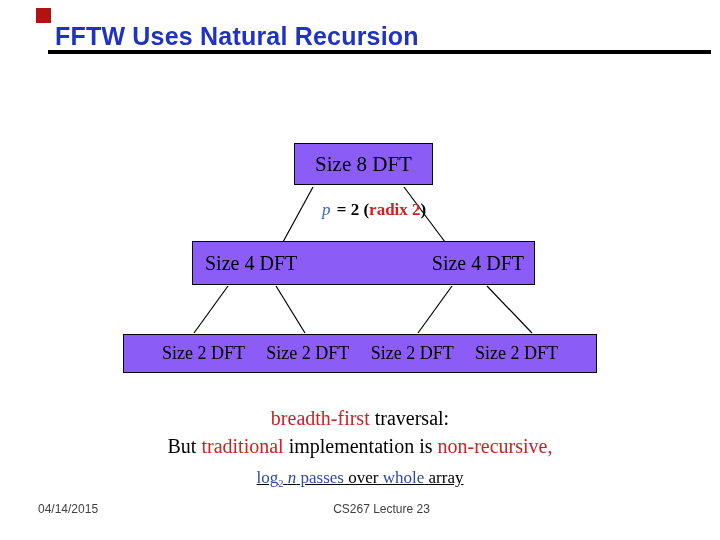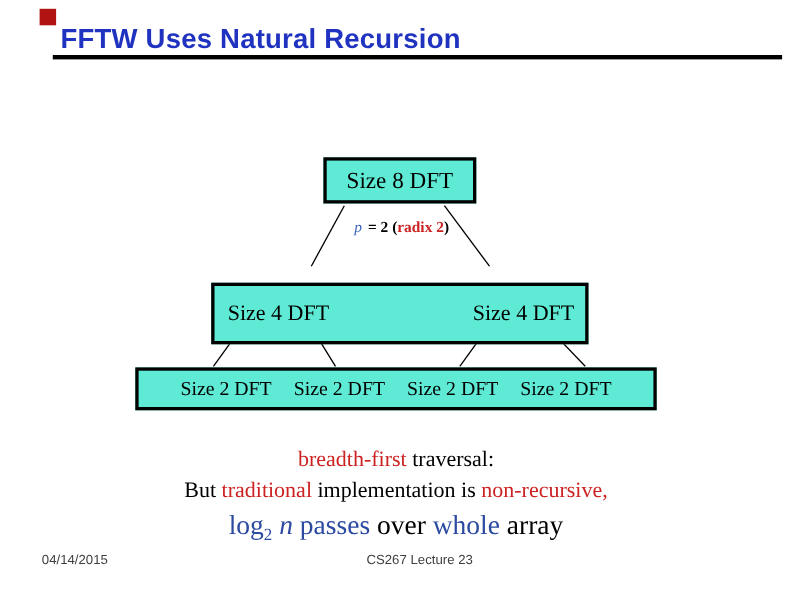--- a/index.html
+++ b/index.html
@@ -8,37 +8,37 @@
 
   .red-square{position:absolute;left:36px;top:8px;width:15px;height:15px;background:#b11212;}
 
   .title{position:absolute;left:55px;top:22px;margin:0;
          font-family:"Liberation Sans","DejaVu Sans",sans-serif;
          font-size:25px;font-weight:bold;color:#2033c0;letter-spacing:.2px;}
   .title-underline{position:absolute;left:48px;top:50px;width:663px;height:4px;background:#000;}
 
   .connectors{position:absolute;left:0;top:0;pointer-events:none;}
 
-  .box{position:absolute;background:#5eead4;border:3px solid #000000;box-sizing:border-box;}
+  .box{position:absolute;background:#8b5cf6;border:1px solid #000000;box-sizing:border-box;}
   .size8{left:294px;top:143px;width:139px;height:42px;
          display:flex;align-items:center;justify-content:center;font-size:21px;}
-  .size4row{left:192px;top:241px;width:343px;height:56px;font-size:20px;margin-top:16px;}
+  .size4row{left:192px;top:241px;width:343px;height:44px;font-size:20px;}
   .size4row .lbl{position:absolute;top:50%;transform:translateY(-50%);}
   .s4-left{left:12px;}
   .s4-right{right:10px;}
   .size2row{left:123px;top:334px;width:474px;height:39px;font-size:18px;
             display:flex;align-items:center;justify-content:space-between;padding:0 38px;}
 
-  .radix-note{position:absolute;left:322px;top:200px;font-size:14px;font-weight:bold;white-space:nowrap;}
+  .radix-note{position:absolute;left:322px;top:200px;font-size:17px;font-weight:bold;white-space:nowrap;}
   .p-var{color:#3a64c0;font-style:italic;font-weight:normal;padding-right:2px;}
   .radix-red{color:#cc2222;}
 
   .bottom-text{position:absolute;left:0;top:404px;width:720px;text-align:center;}
   .bt-line12{font-size:20px;line-height:28px;}
-  .bt-line3{font-size:25px;line-height:32px;margin-top:2px;}
+  .bt-line3{font-size:17px;line-height:32px;margin-top:2px;text-decoration:underline;}
   .red-word{color:#cc2222;}
   .blue-word{color:#2b4aa0;}
   .italic-n{font-style:italic;}
   .sp{white-space:pre;}
   .bt-line3 sub{font-size:62%;line-height:0;}
 
   .footer{position:absolute;left:0;top:502px;width:720px;height:20px;
           font-family:"Liberation Sans","DejaVu Sans",sans-serif;font-size:12px;color:#3f3f3f;padding-left:43px;}
   .footer-date{position:absolute;left:38px;}
   .footer-course{position:absolute;left:0;right:0;text-align:center;}

